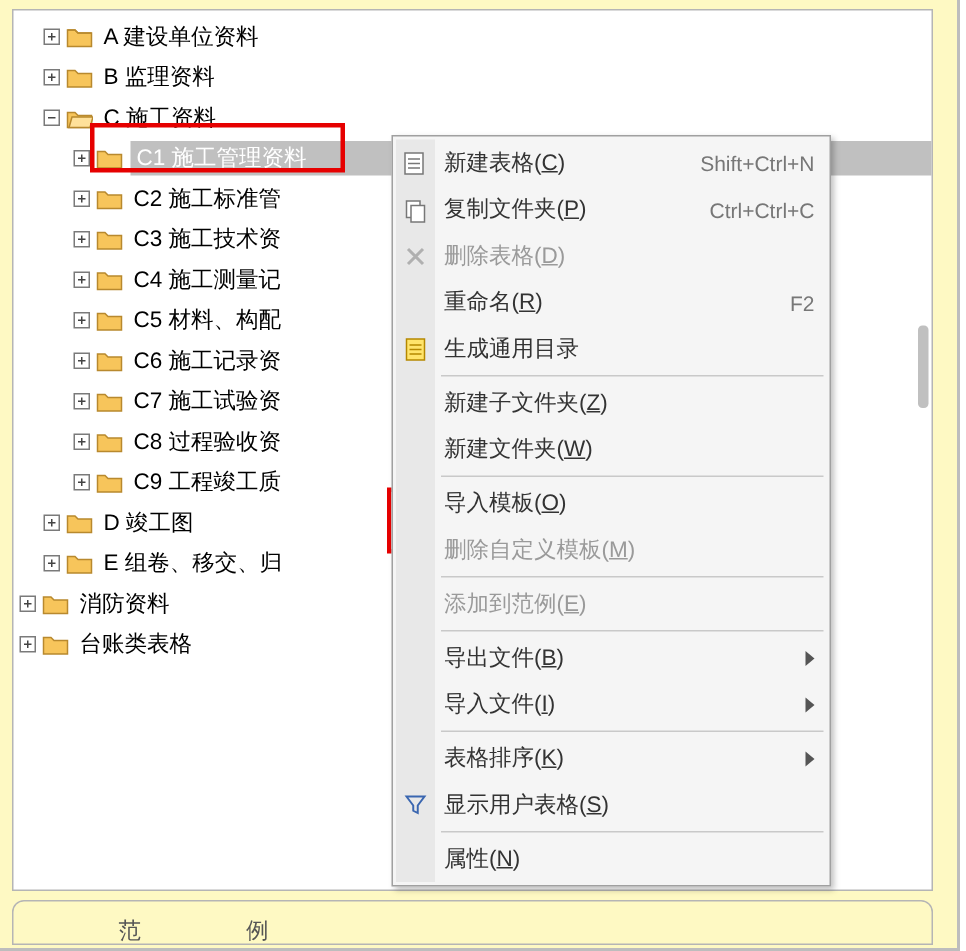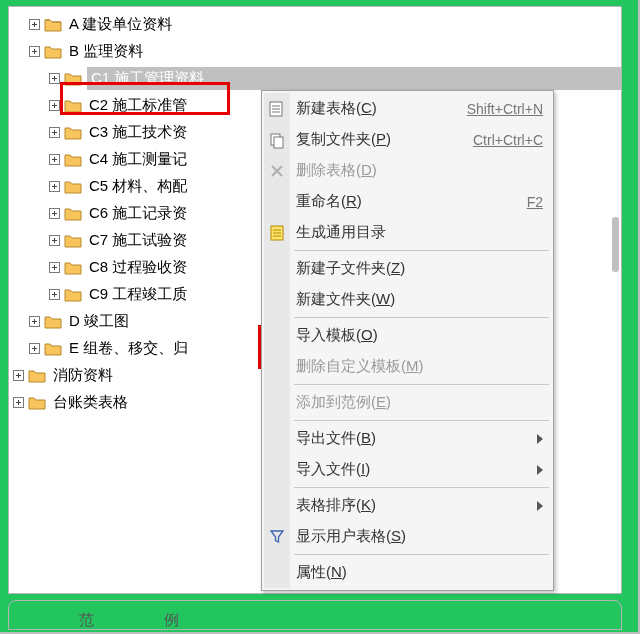--- a/index.html
+++ b/index.html
@@ -14,21 +14,21 @@
       overflow: hidden;
       position: relative;
     }
     .main-panel {
       width: 640px;
       height: 634px;
       border: 2px solid #bdbdbd;
       border-top: none;
       border-left: none;
       position: relative;
-      background: #22c55e;
+      background: #fef9c3;
     }
     .inner-panel {
       position: absolute;
       left: 8px;
       top: 6px;
       width: 614px;
       height: 588px;
       border: 1px solid #b5b5b5;
       background: #fff;
     }
@@ -138,21 +138,21 @@
       padding-left: 32px;
       color:#333;
       gap:28px;
     }
     .menu-item.disabled { color:#9a9a9a; }
     .menu-item .mi-icon {
       position:absolute; left:4px; top:50%; transform:translateY(-50%);
       width:18px; height:18px;
     }
     .menu-item .mi-label { font-size:15px; flex:1 1 auto; }
-    .menu-item .mi-shortcut { font-size:14px; color:#777; margin-right:8px;text-decoration:underline; }
+    .menu-item .mi-shortcut { font-size:14px; color:#777; margin-right:8px; }
     .menu-item .mi-sub {
       width:0; height:0;
       border-top:5px solid transparent;
       border-bottom:5px solid transparent;
       border-left:6px solid #555;
       margin-right:8px;
     }
     .menu-sep {
       height:1px;
       background:#c9c9c9;
@@ -206,20 +206,31 @@
         <span class="indent"></span>
         <span class="plus-box"></span>
         <span class="folder-icon">
             <svg viewBox="0 0 18 15">
               <path d="M1 3h5l2 2h9v9H1z" fill="#f7c55b" stroke="#b8892e"></path>
             </svg>
           </span>
         <span class="node-label">B  监理资料</span>
       </div>
 
+      <div class="tree-row">
+        <span class="indent"></span>
+        <span class="minus-box"></span>
+        <span class="folder-icon">
+            <svg viewBox="0 0 18 15">
+              <path d="M1 4h5l2 2h9v8H1z" fill="#f7c55b" stroke="#b8892e"></path>
+              <path d="M2 14L4 7h14l-2 7z" fill="#ffe19a" stroke="#b8892e"></path>
+            </svg>
+          </span>
+        <span class="node-label">C  施工资料</span>
+      </div>
 
       <div class="tree-row selected-row" style="position:relative;">
         <span class="indent"></span>
           <span class="indent"></span>
         <span class="plus-box"></span>
         <span class="folder-icon">
             <svg viewBox="0 0 18 15">
               <path d="M1 3h5l2 2h9v9H1z" fill="#f7c55b" stroke="#b8892e"></path>
             </svg>
           </span>

